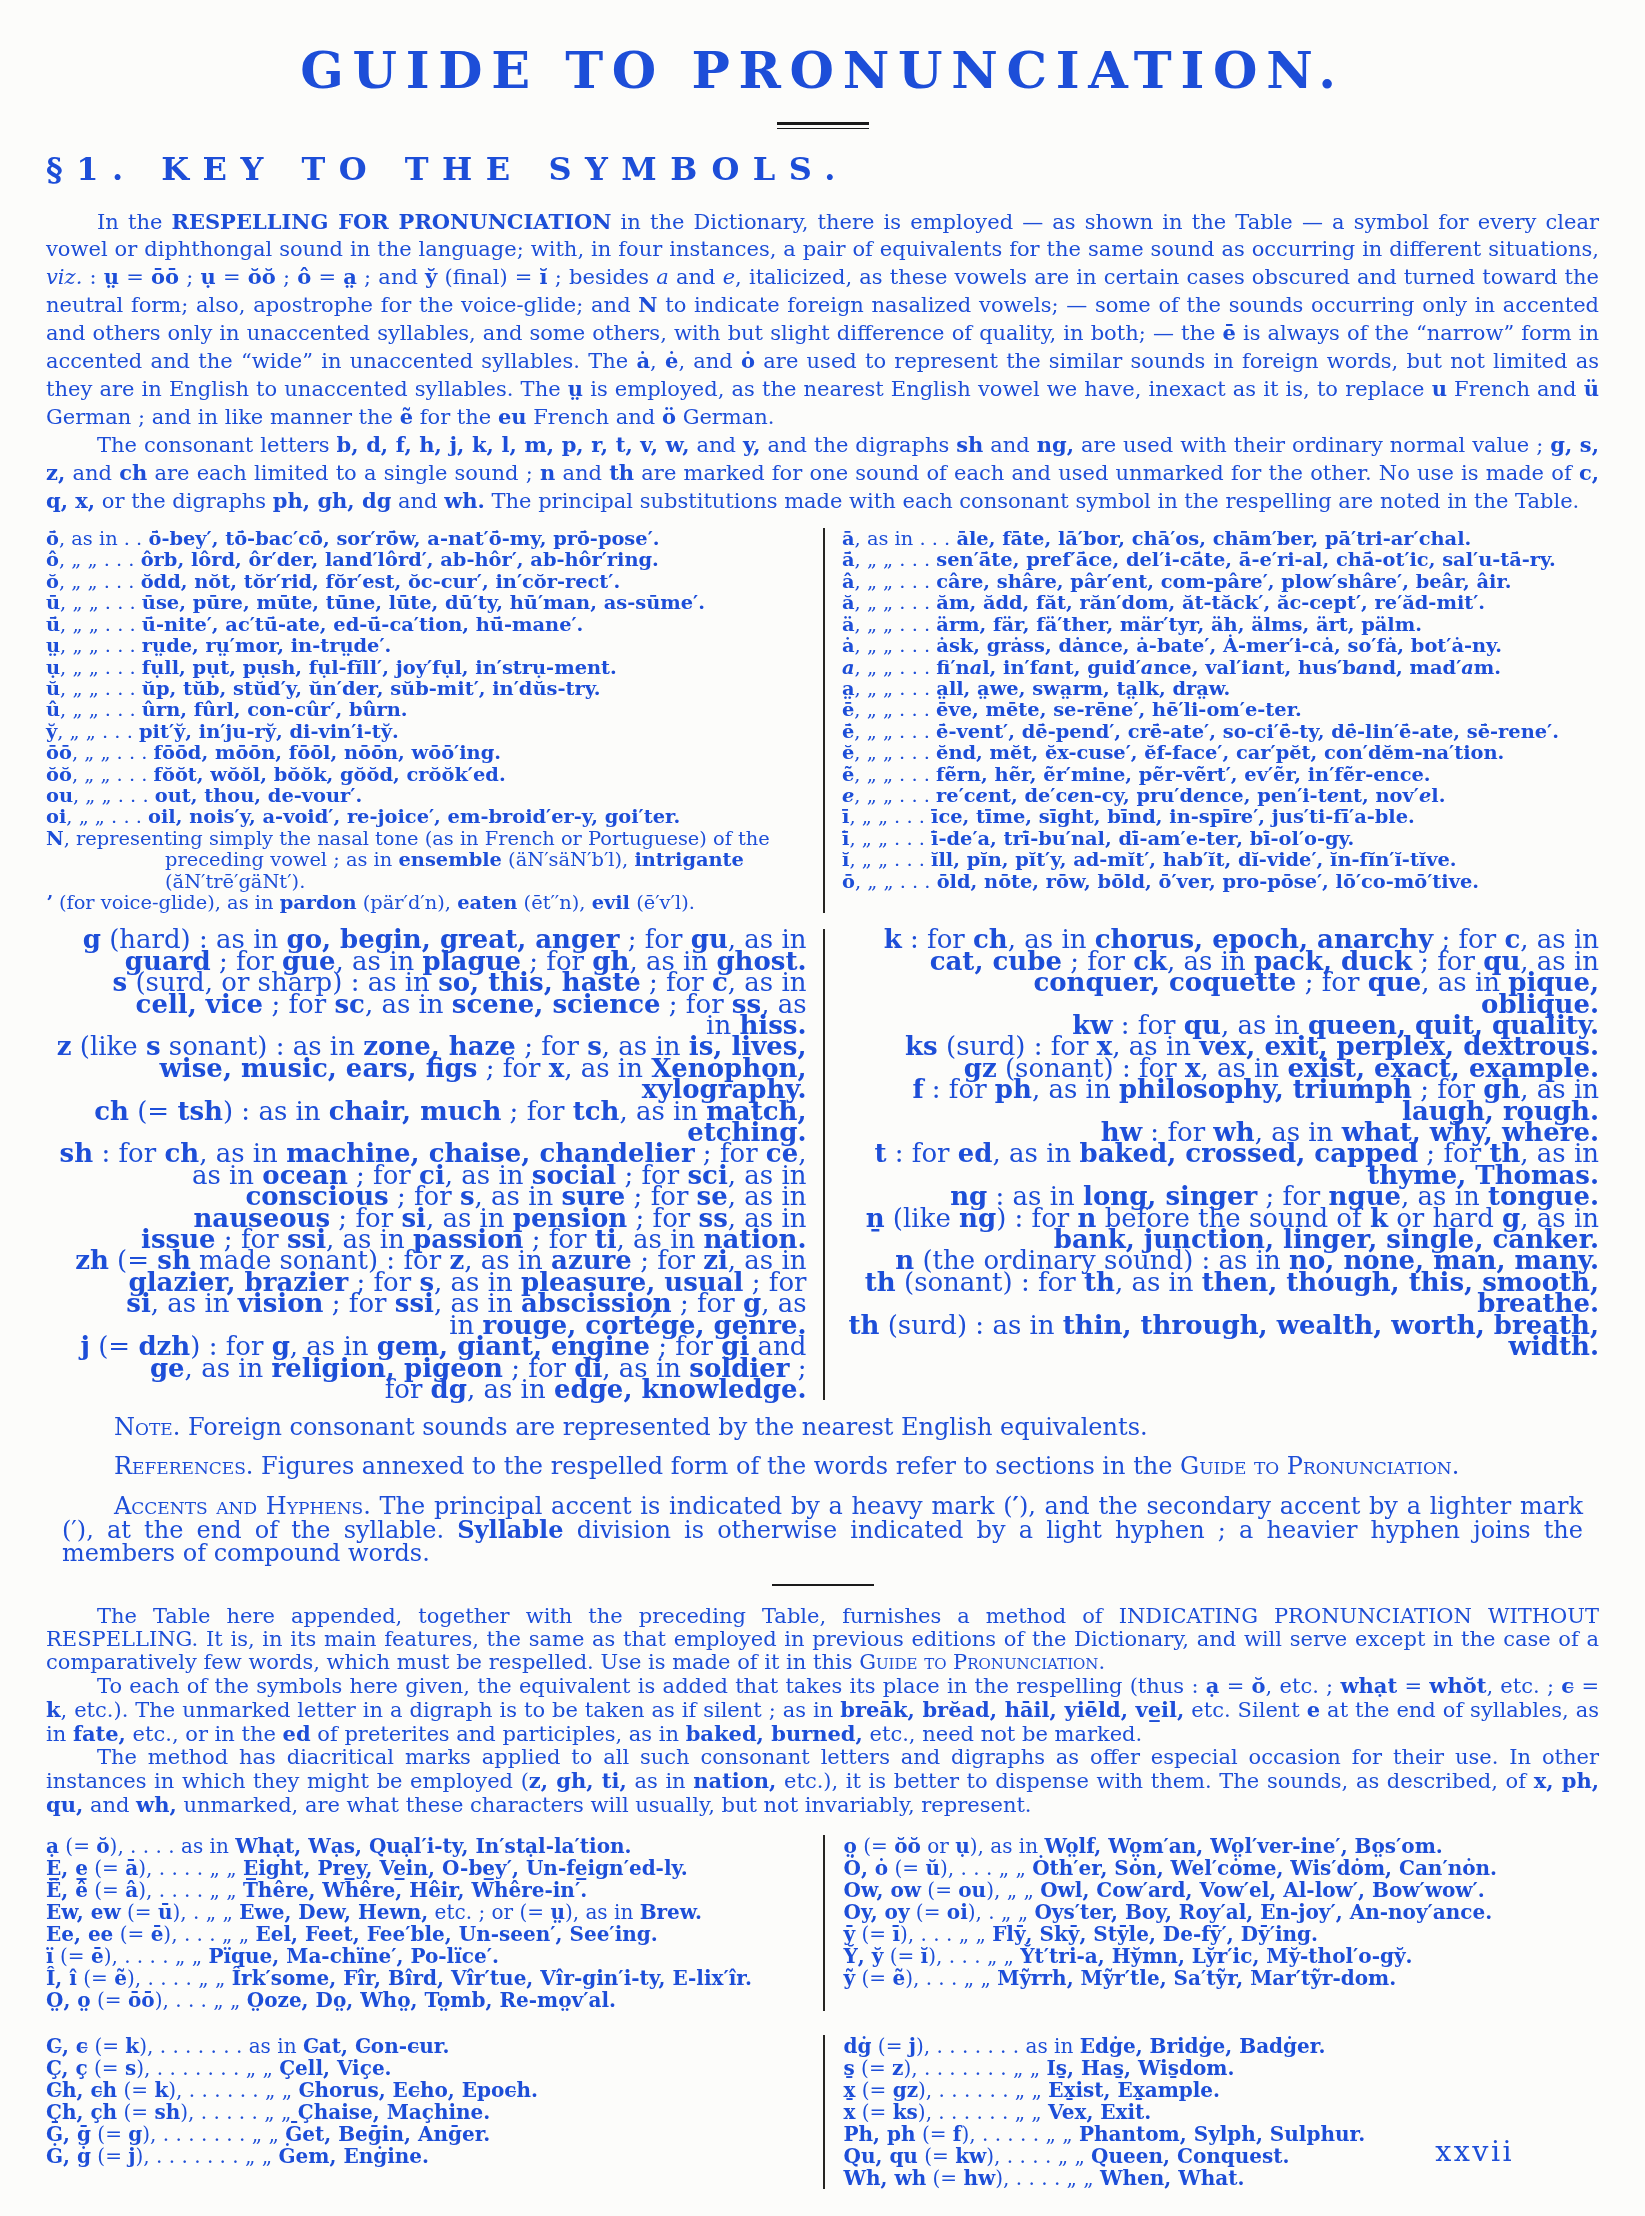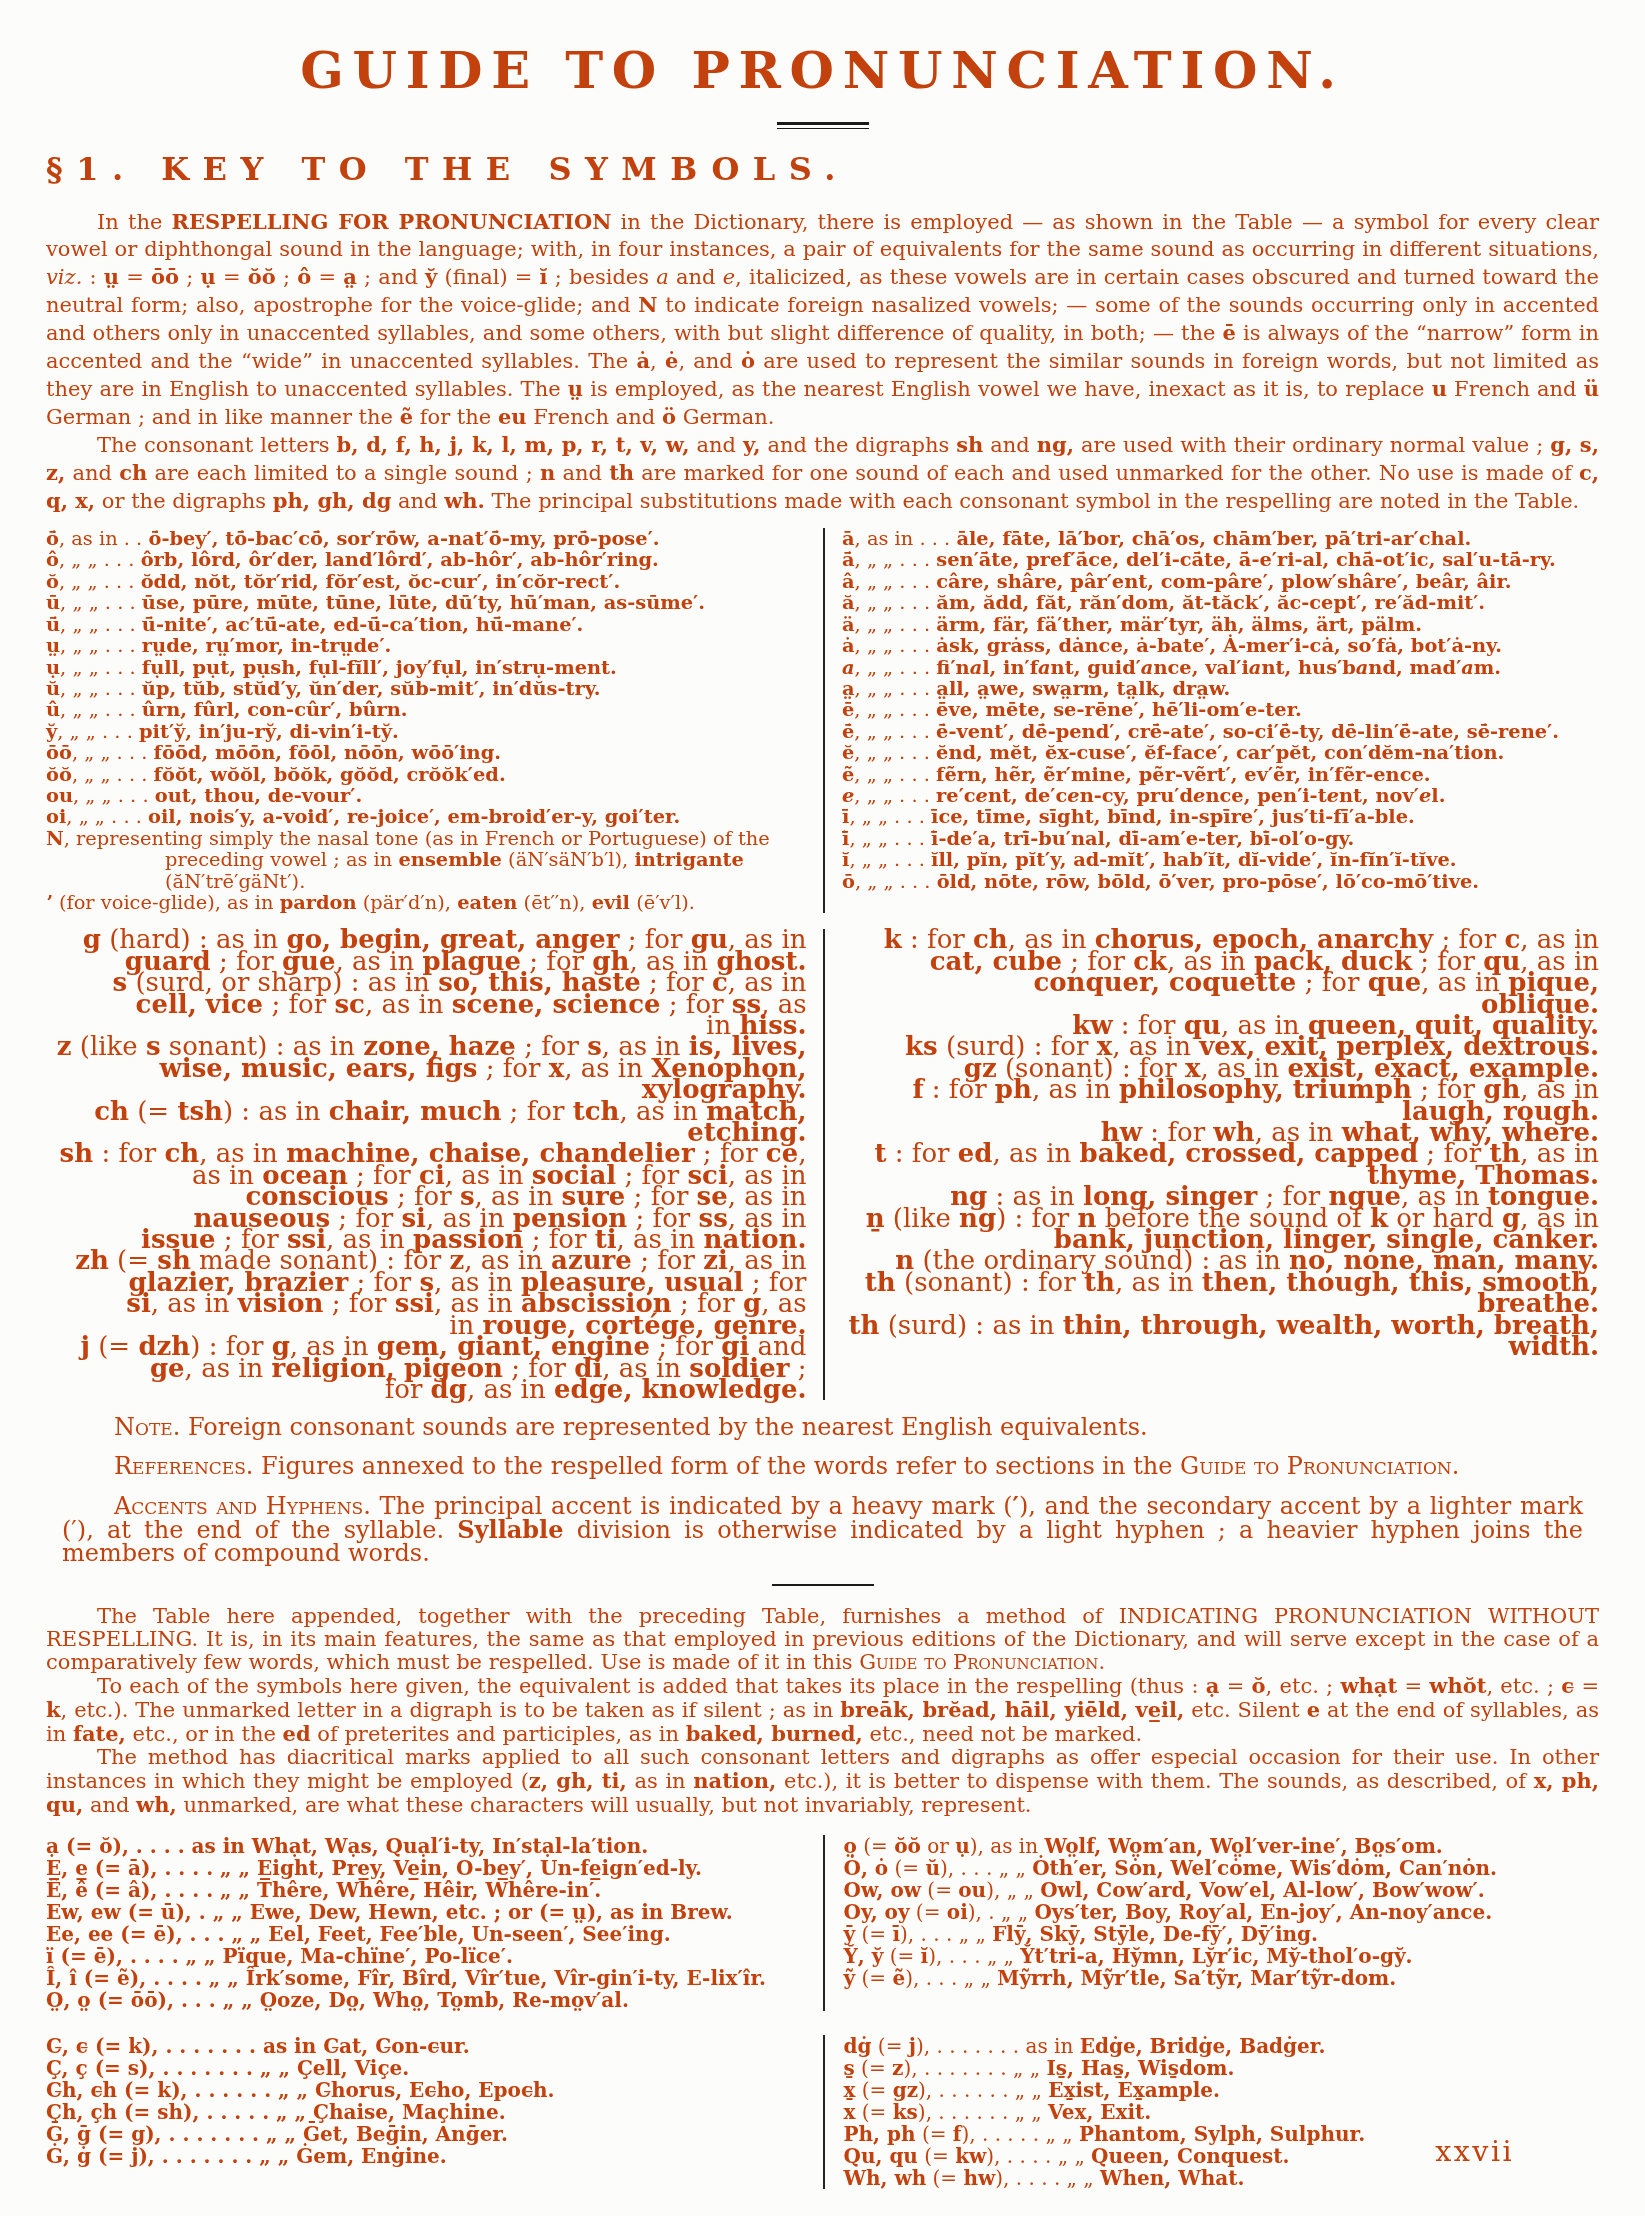--- a/index.html
+++ b/index.html
@@ -1,21 +1,21 @@
 <!DOCTYPE html>
 <html style="font-size:12.7px"><head>
 <meta charset="utf-8">
 <style>
   html,body{margin:0;padding:0;background:#e8e6e0;}
   .page{
     position:relative;
     width:1645px;height:2216px;
     margin:0 auto;
     background:#fcfcfa;
-    color:#c2410c;
+    color:#1d4ed8;
     font-family:"DejaVu Serif","Liberation Serif",serif;
     box-sizing:border-box;
     padding:40px 46px 0 46px;
     overflow:hidden;
   }
   .sc{font-variant:small-caps;}
   .page-title{
     text-align:center;
     font-size:51px;font-weight:bold;
     letter-spacing:8.7px;
@@ -67,21 +67,21 @@
   }
   .intro2 p{
     font-size:21px;line-height:23px;
     text-align:justify;text-indent:51px;margin:0;
   }
   
   .eqband{
     display:flex;align-items:stretch;
   }
   .eqband .kcol{width:50%;box-sizing:border-box;}
-  .eqband .kcol:first-child{padding-right:23px;font-weight:bold;}
+  .eqband .kcol:first-child{padding-right:23px;}
   .eqband .kcol+.kcol{border-left:2px solid #262522;padding-left:19px;}
   .eqrow{
     font-size:20px;line-height:22px;
     padding-left:111px;text-indent:-111px;
   }
   .eqband.first{margin-top:17.5px;}
   .eqband.second{margin-top:24px;}
   .page-number{
     position:absolute;right:131px;bottom:48px;
     font-size:28.6px;letter-spacing:2.4px;

